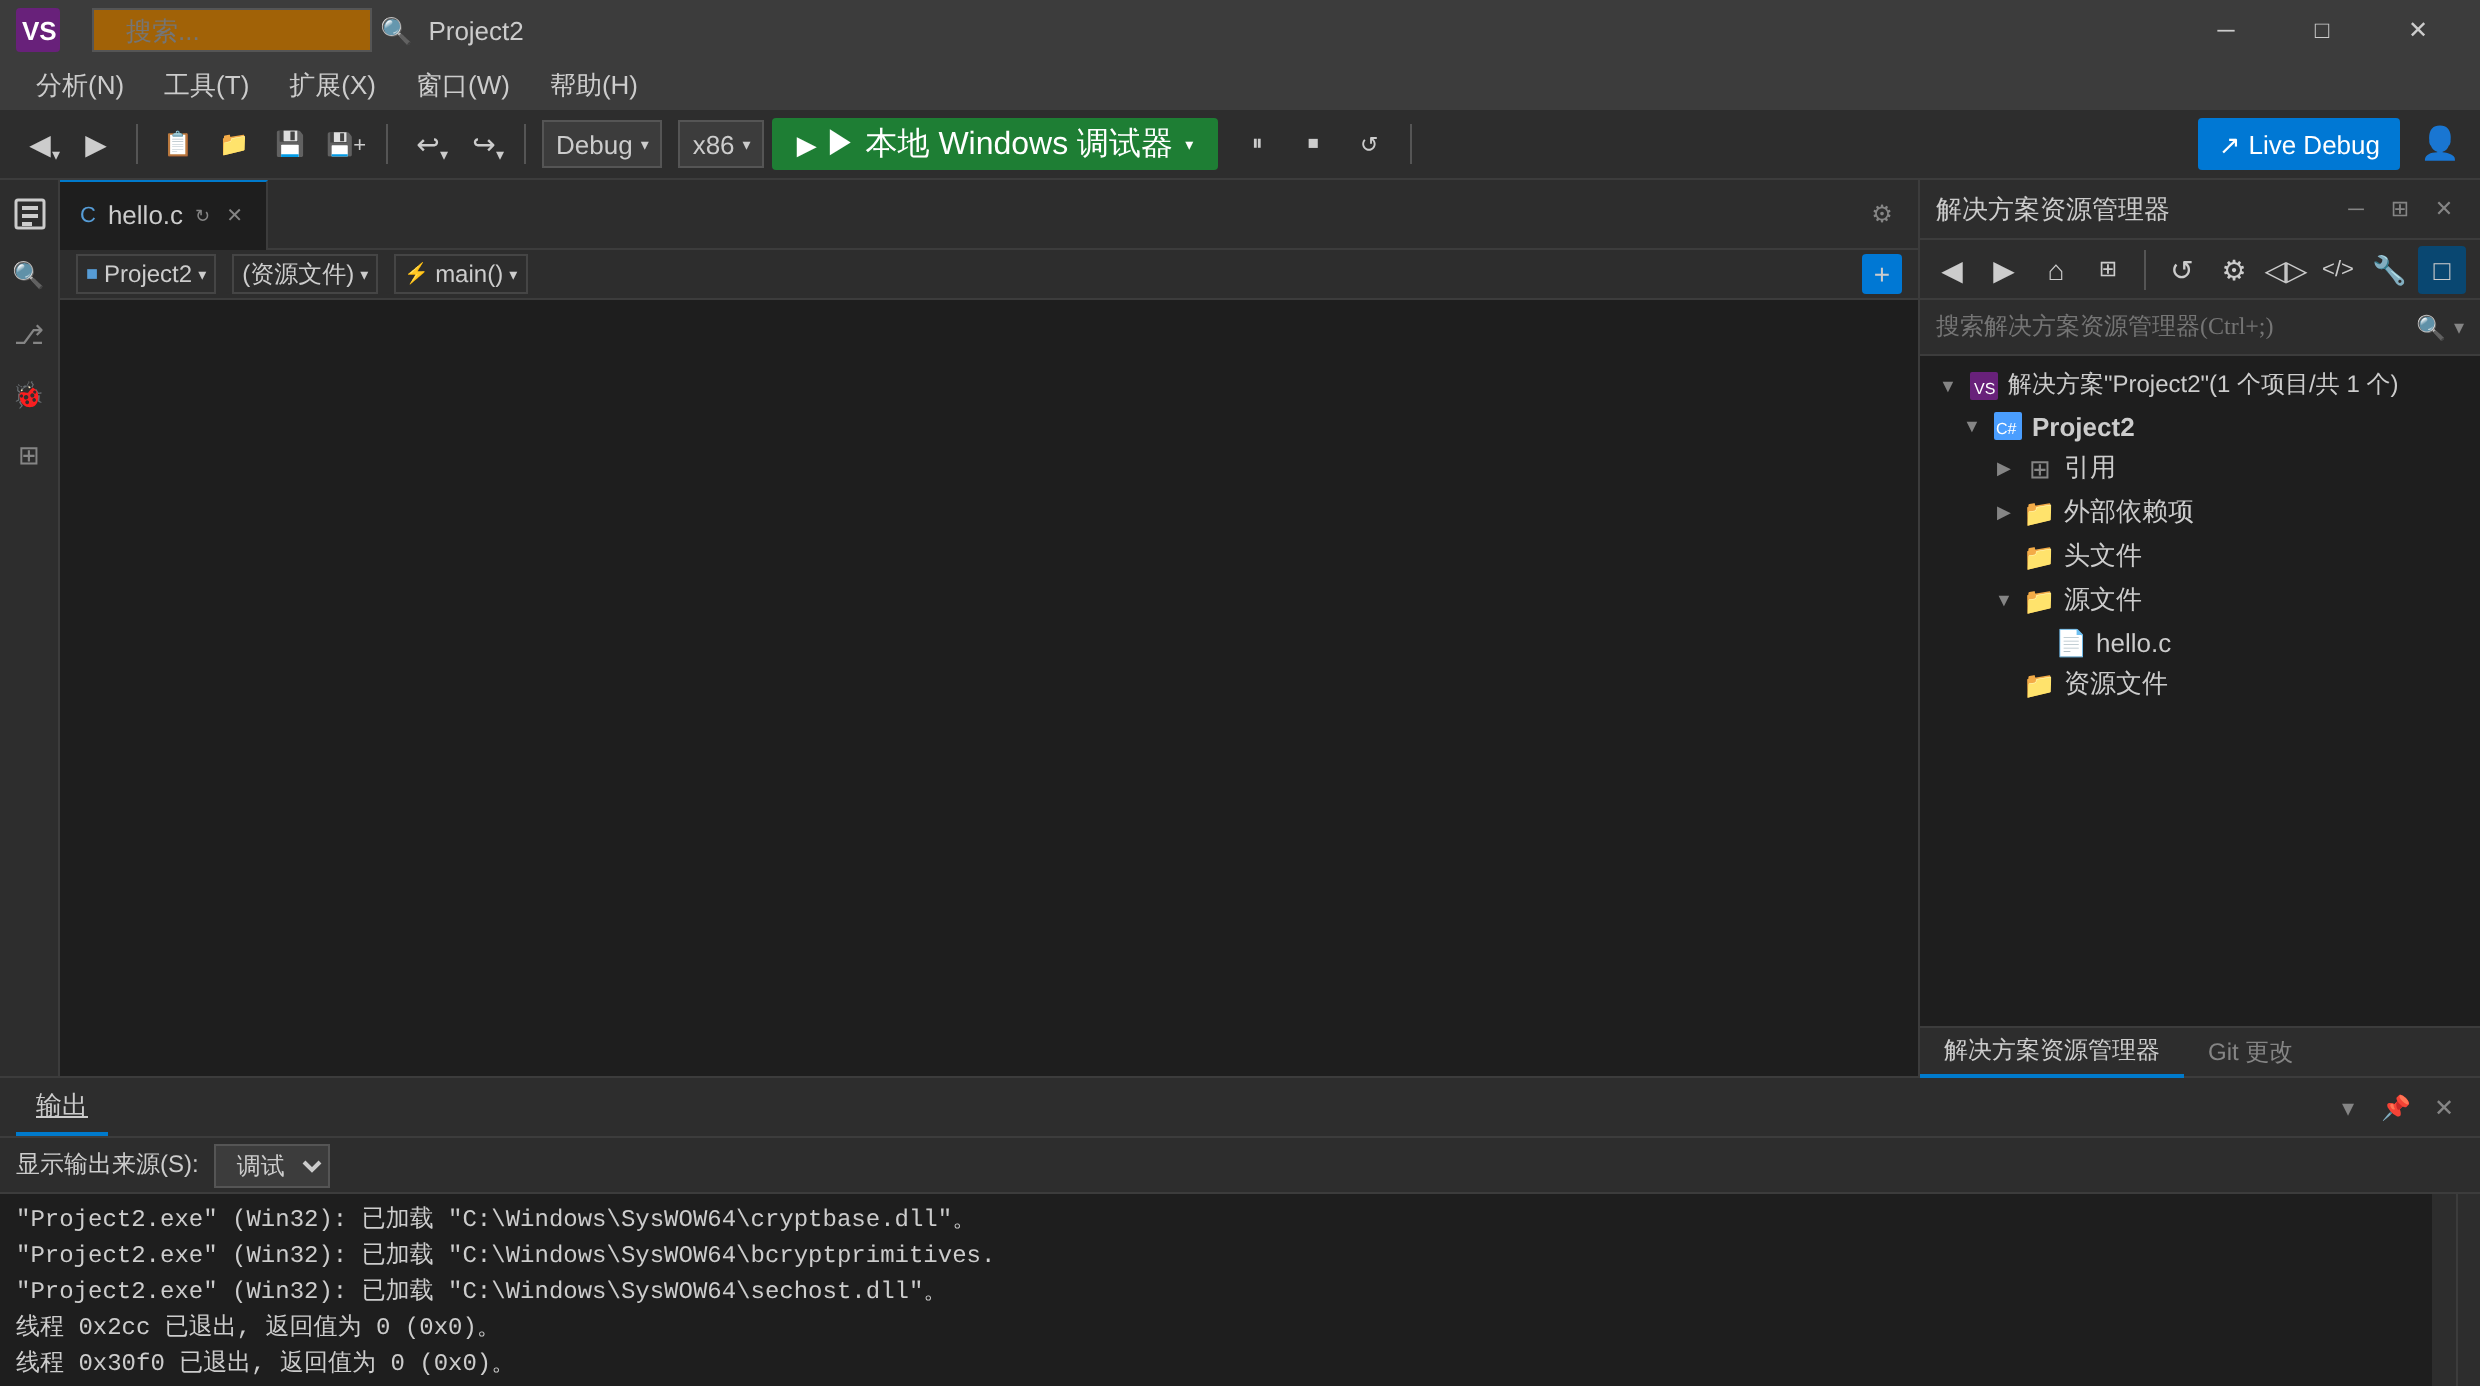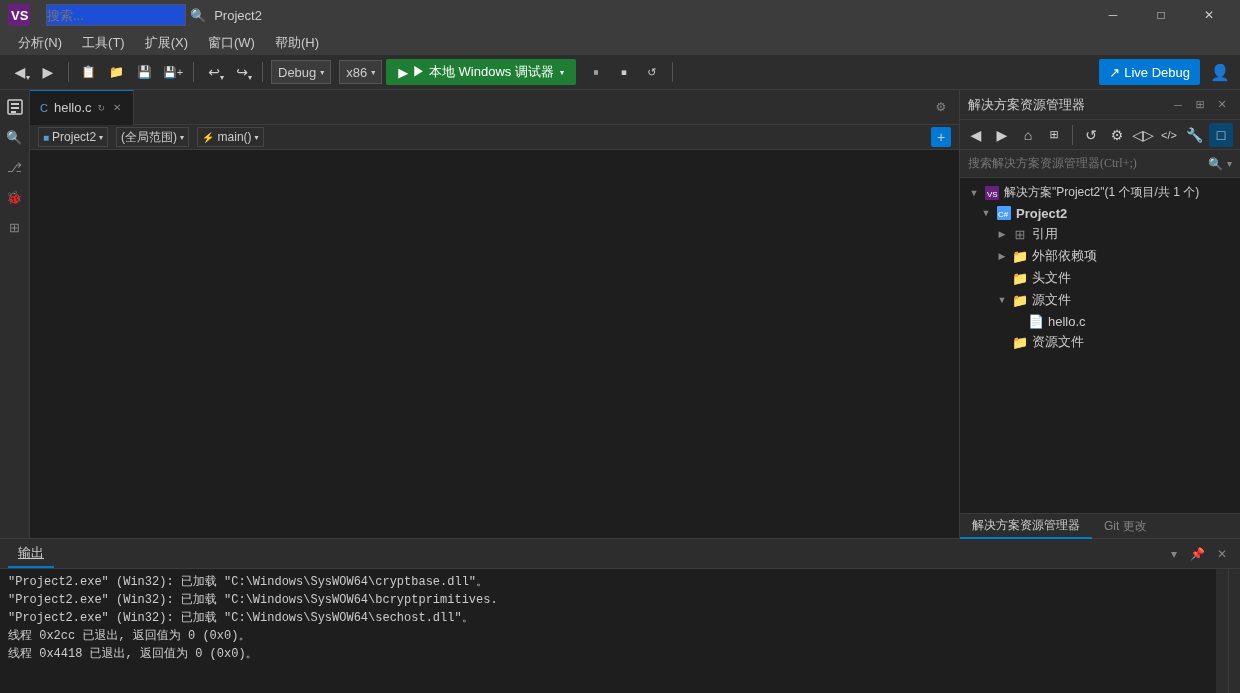--- a/index.html
+++ b/index.html
@@ -35,24 +35,24 @@
       gap: 0;
     }
     .menu-item {
       padding: 4px 10px;
       color: #cccccc;
       cursor: pointer;
       font-size: 13px;
       white-space: nowrap;
     }
     .search-box {
-      background: #1d4ed8;
+      background: #a16207;
       border: 1px solid #555;
       color: #ccc;
-      padding: 2px 0;
+      padding: 2px 16px;
       font-size: 13px;
       width: 140px;
       height: 22px;
     }
     .title-text {
       color: #cccccc;
       font-size: 13px;
     }
     .window-controls {
       display: flex;
@@ -526,21 +526,21 @@
     <span style="font-size:8px;">▾</span>
   </div>
 
   <div class="toolbar-dropdown" style="margin-left:4px;align-items:center;">
     <span>x86</span>
     <span style="font-size:8px;">▾</span>
   </div>
 
   <div class="debug-btn">
     <span>▶</span>
-    <span style="font-size:13px;text-align:center;">▶ 本地 Windows 调试器</span>
+    <span style="font-size:16px;text-align:center;">▶ 本地 Windows 调试器</span>
     <span style="font-size:8px;margin-left:2px;">▾</span>
   </div>
 
   <div class="toolbar-btn" style="margin-left:4px;font-size:11px;">⏸</div>
   <div class="toolbar-btn" style="font-size:11px;">⏹</div>
   <div class="toolbar-btn" style="font-size:11px;">↺</div>
   <div class="toolbar-separator"></div>
   <div class="toolbar-spacer"></div>
 
   <div class="live-share-btn">
@@ -582,21 +582,21 @@
       </div>
     </div>
 
     <div class="nav-bar">
       <div class="nav-dropdown">
         <span style="color:#569cd6;font-size:10px;">■</span>
         <span>Project2</span>
         <span style="font-size:8px;">▾</span>
       </div>
       <div class="nav-dropdown">
-        <span>(全局范围)</span>
+        <span>(资源文件)</span>
         <span style="font-size:8px;">▾</span>
       </div>
       <div class="nav-dropdown">
         <span style="color:#dcdcaa;font-size:10px;">⚡</span>
         <span>main()</span>
         <span style="font-size:8px;">▾</span>
       </div>
       <div style="margin-left:auto;">
         <div class="nav-plus">+</div>
       </div>
@@ -710,27 +710,32 @@
 
   <div class="output-header">
     <span class="output-tab">输出</span>
     <div class="panel-controls">
       <div class="panel-btn">▾</div>
       <div class="panel-btn">📌</div>
       <div class="panel-btn">✕</div>
     </div>
   </div>
 
+  <div class="output-toolbar">
+    <span>显示输出来源(S):</span>
+    <select class="output-source-select"><option>调试</option></select>
+  </div>
 
   <div style="display:flex;flex:1;overflow:hidden;">
     <div class="output-content">
       <div>"Project2.exe" (Win32): 已加载 "C:\Windows\SysWOW64\cryptbase.dll"。</div>
       <div>"Project2.exe" (Win32): 已加载 "C:\Windows\SysWOW64\bcryptprimitives.</div>
       <div>"Project2.exe" (Win32): 已加载 "C:\Windows\SysWOW64\sechost.dll"。</div>
       <div>线程 0x2cc 已退出, 返回值为 0 (0x0)。</div>
+      <div>线程 0x30f0 已退出, 返回值为 0 (0x0)。</div>
       <div>线程 0x4418 已退出, 返回值为 0 (0x0)。</div>
 
     </div>
 
     <div style="width:12px;background:#2d2d2d;display:flex;flex-direction:column;align-items:center;padding:2px 0;">
       
     </div>
 
     <div style="width:12px;background:#2d2d2d;border-left:1px solid #3c3c3c;">
     </div>

